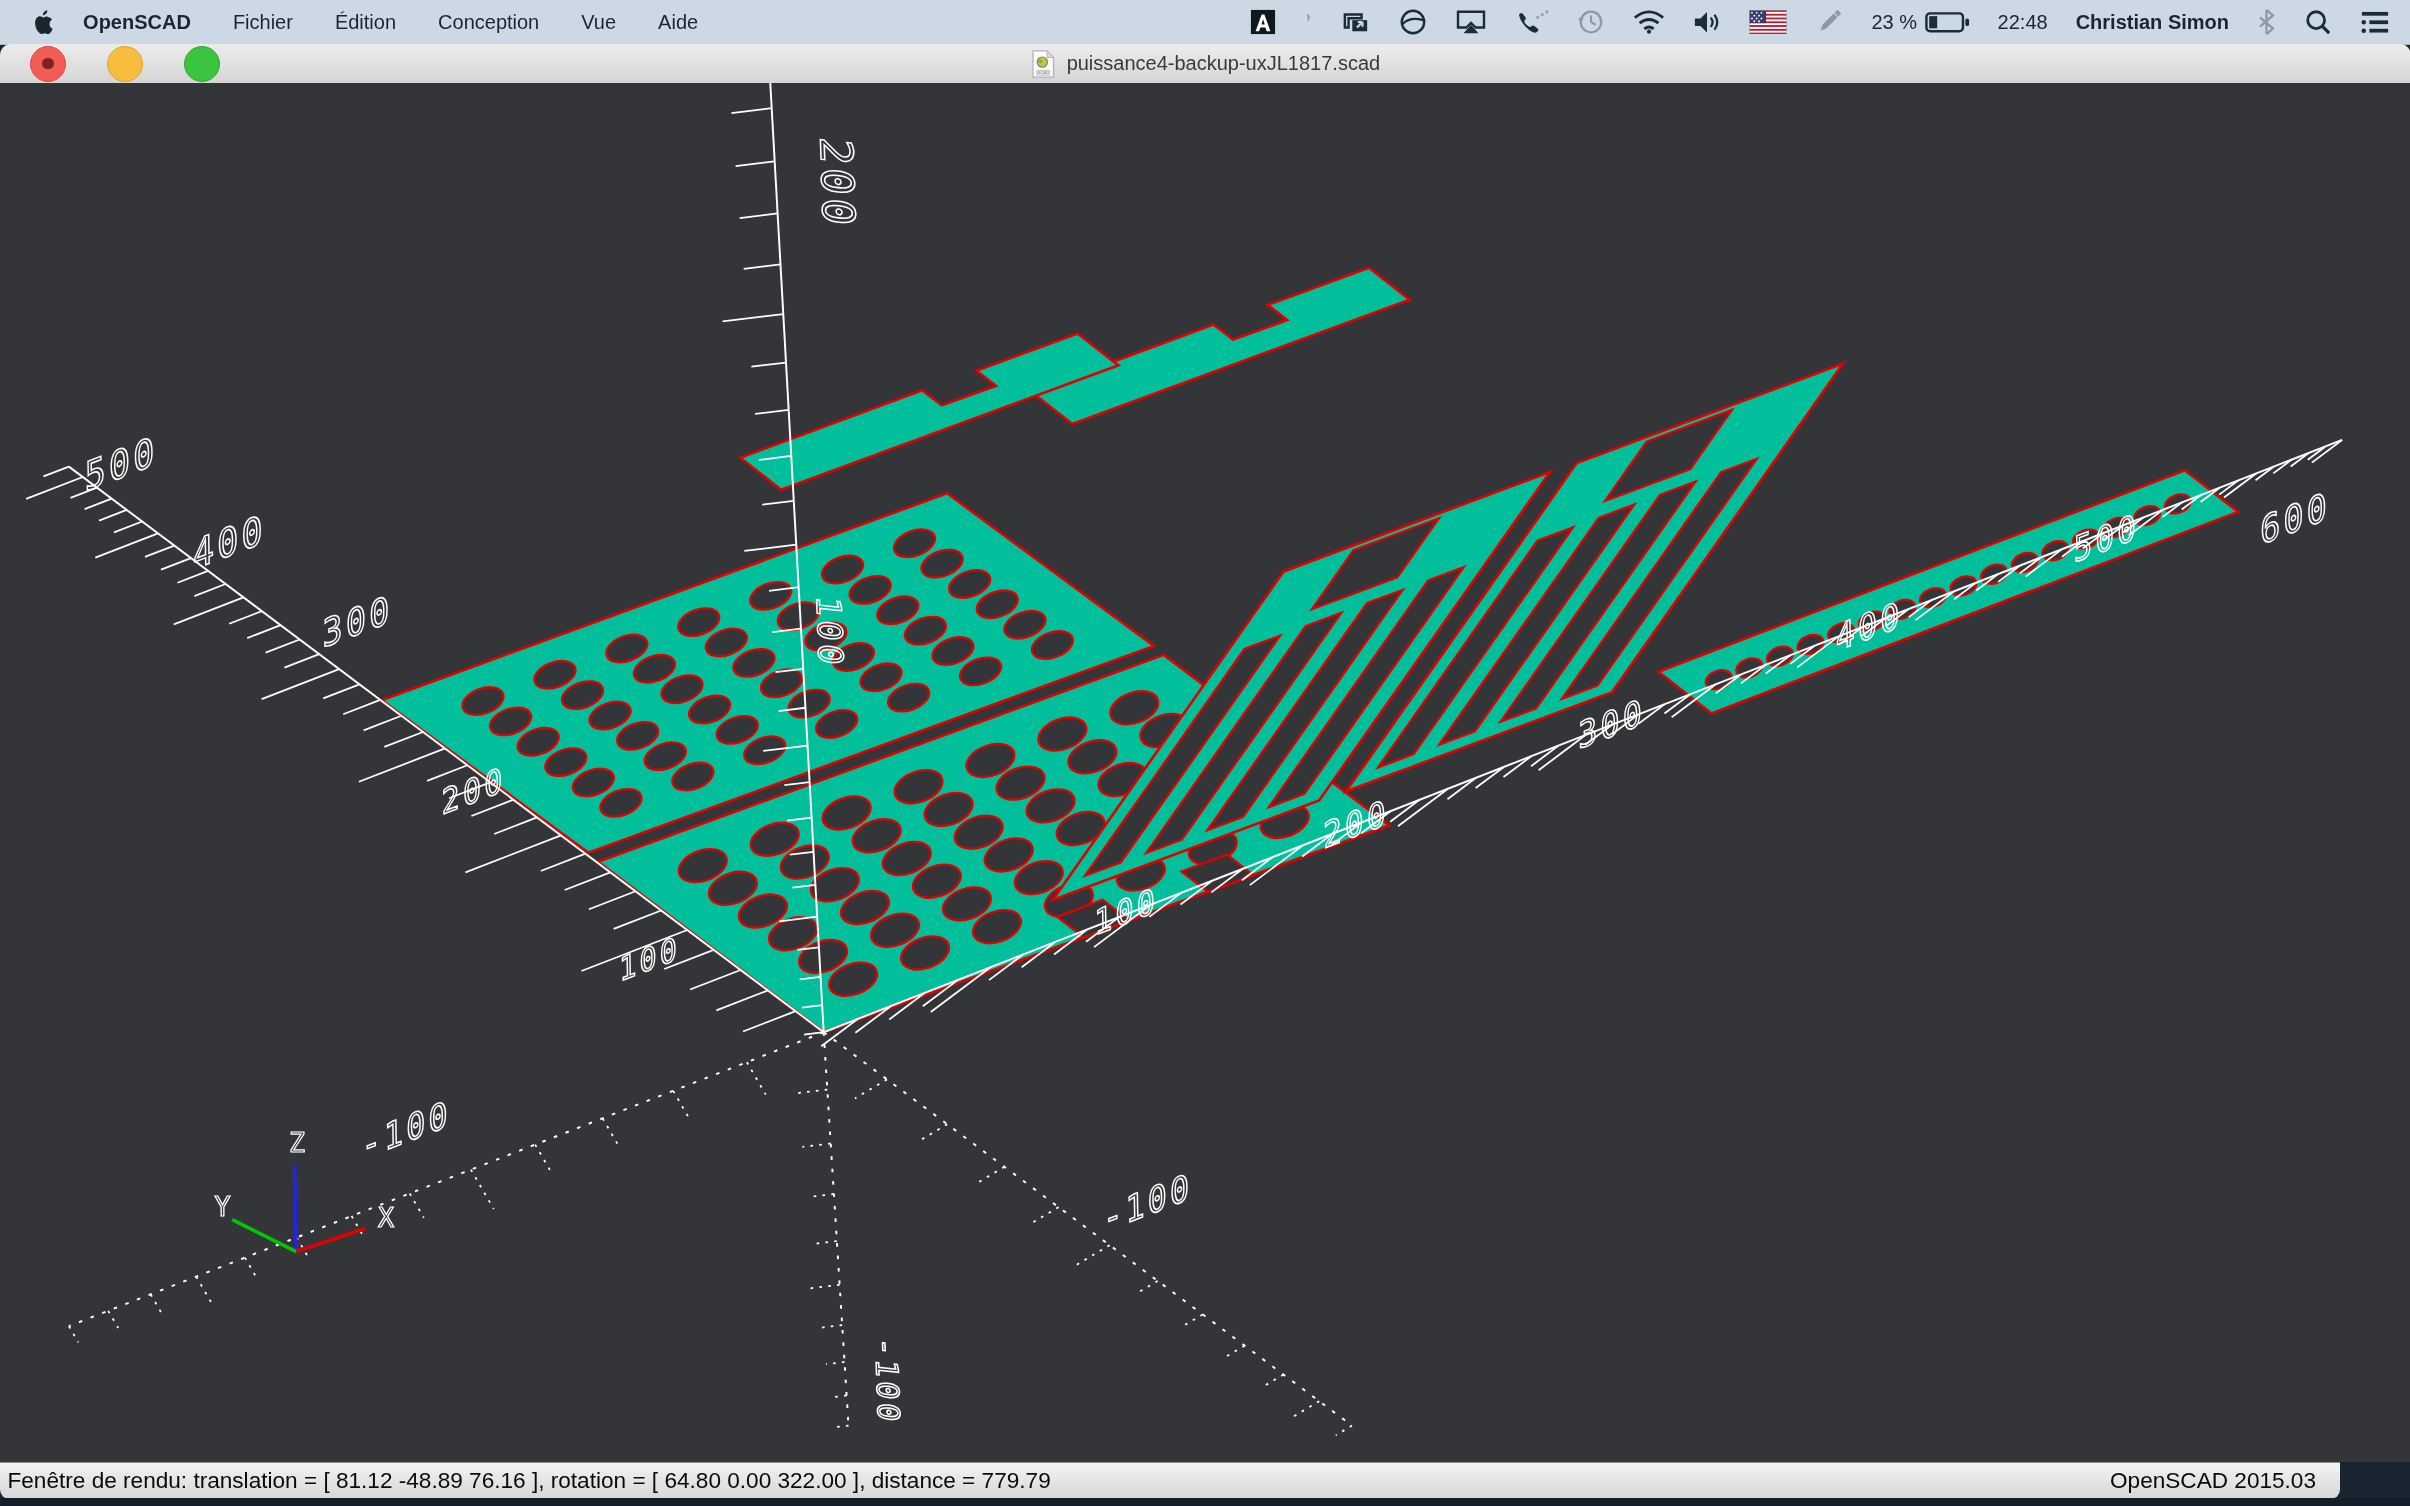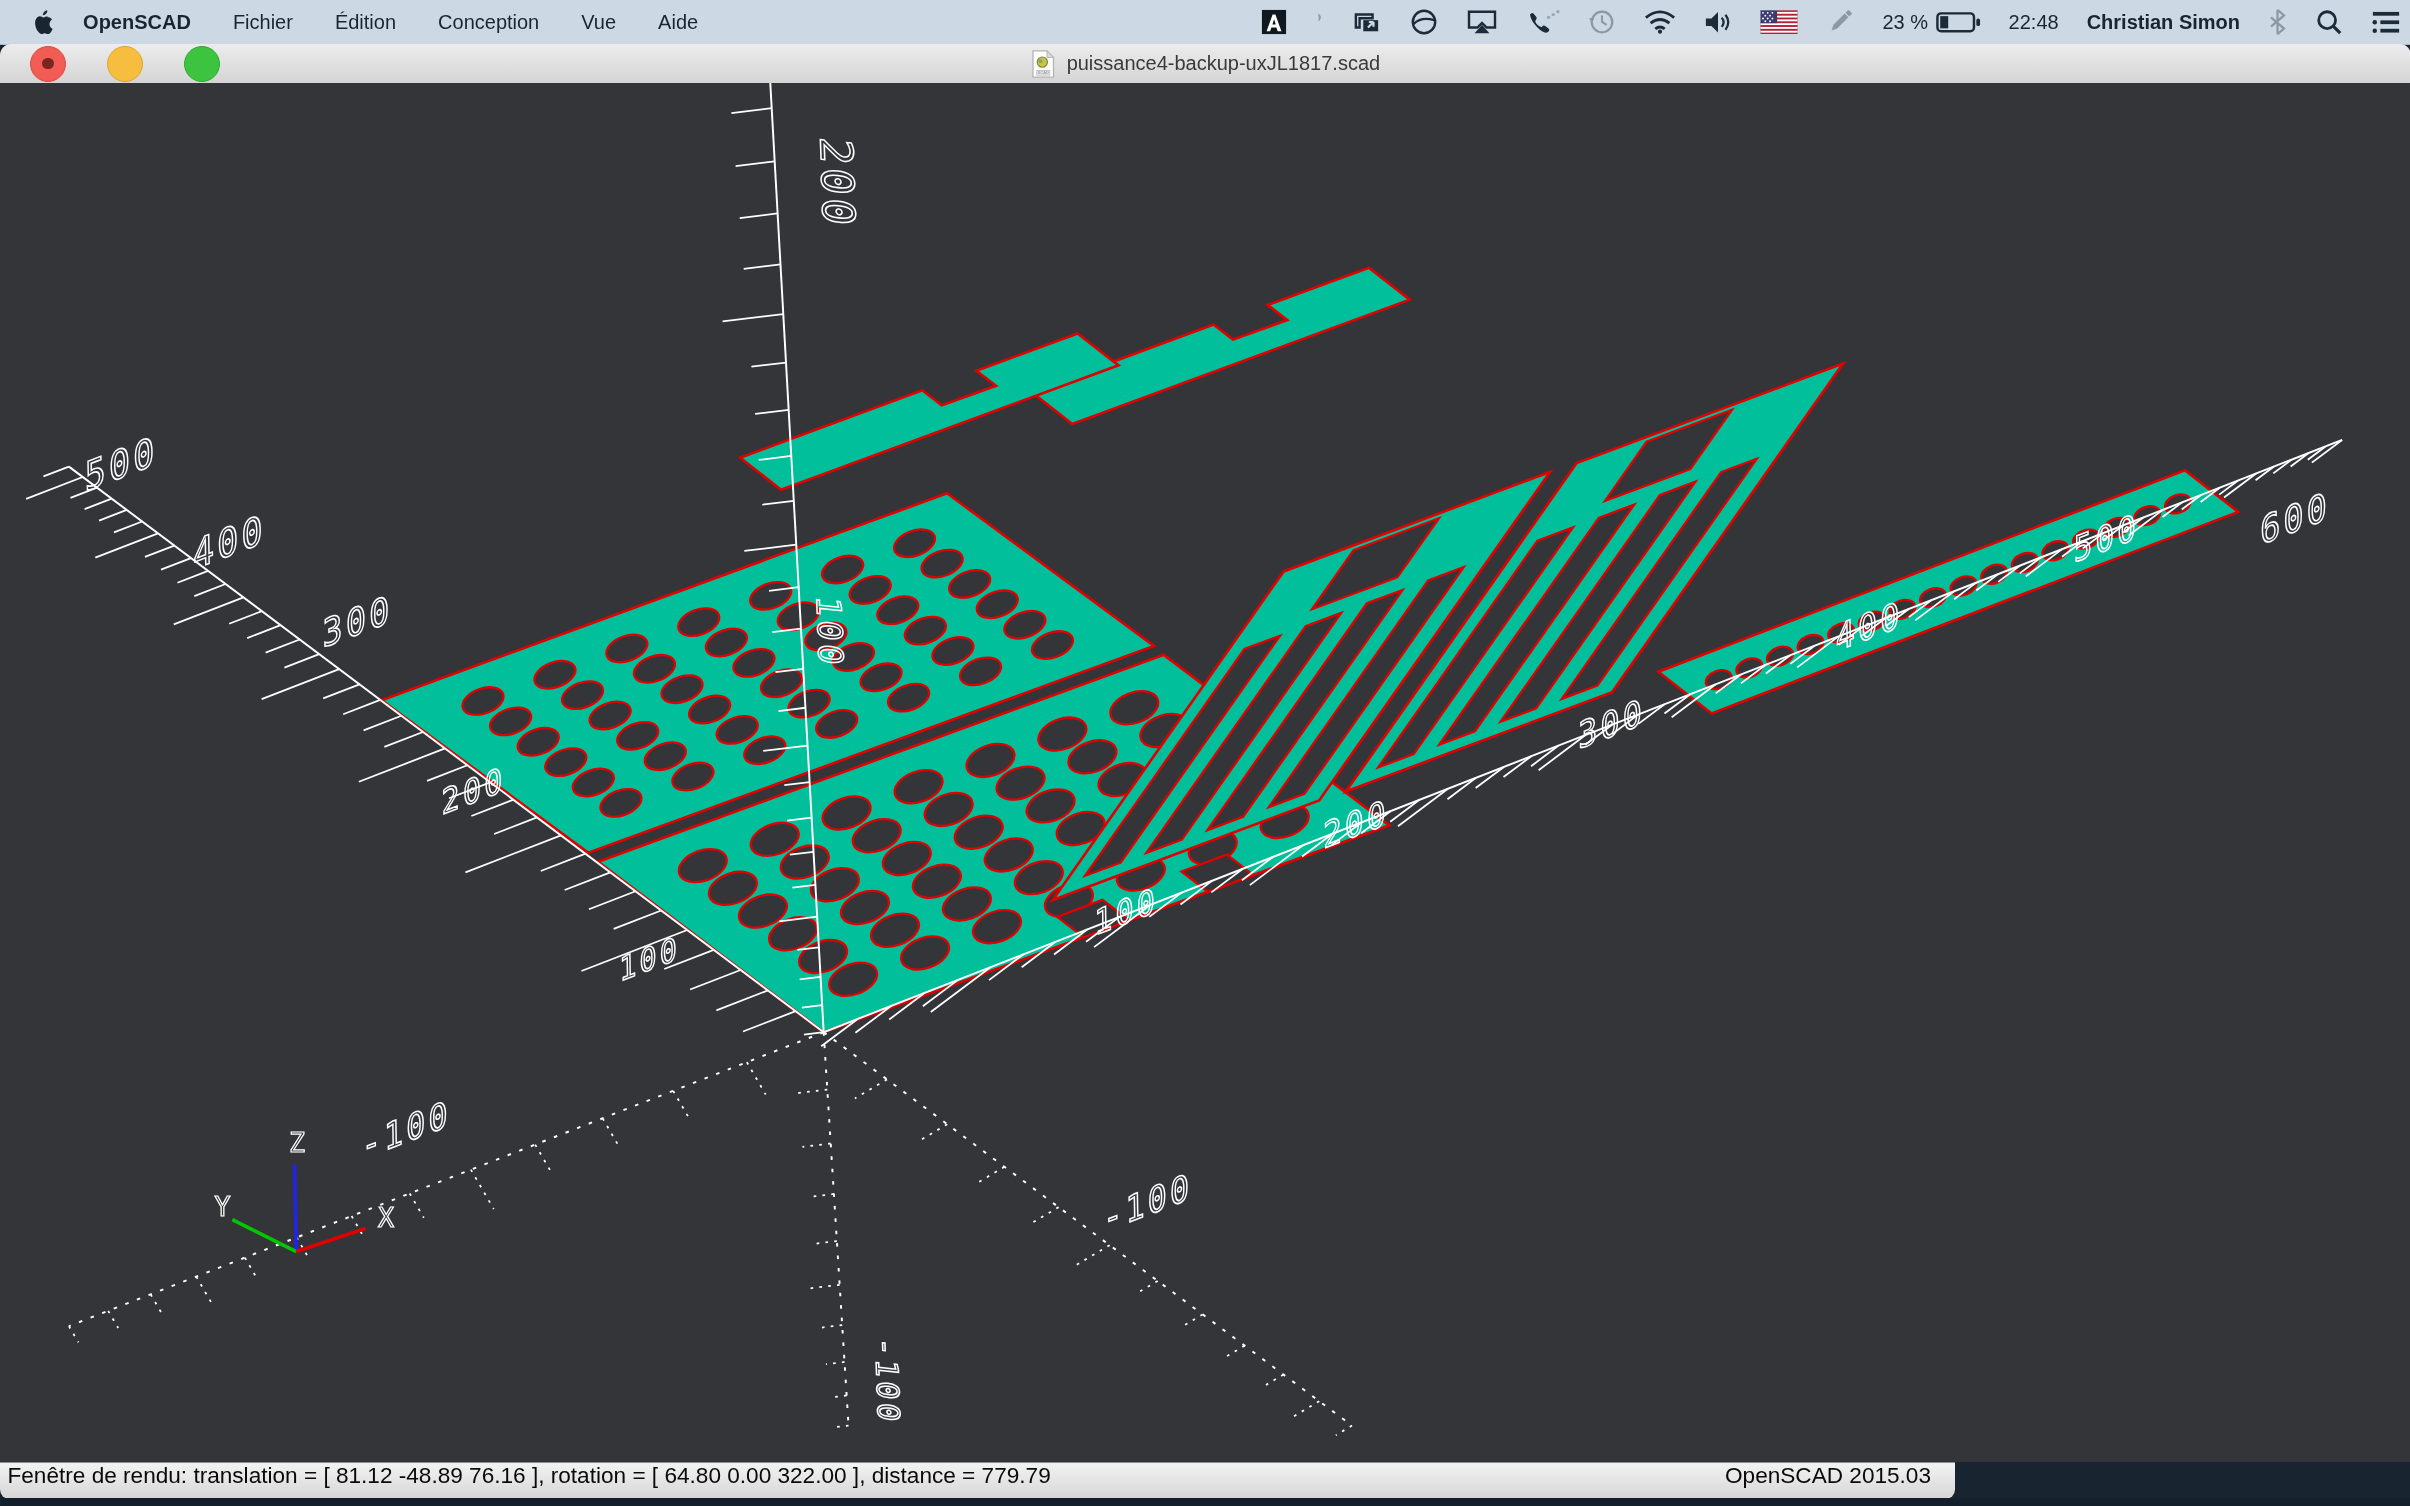--- a/index.html
+++ b/index.html
@@ -5,44 +5,44 @@
   html,body{margin:0;padding:0;width:2411px;height:1507px;overflow:hidden;background:#18242f;
     font-family:"Liberation Sans",sans-serif;-webkit-font-smoothing:antialiased;}
   
   .menubar{position:absolute;left:0;top:0;width:2411px;height:44px;background:#ccd9e5;
     border-bottom:0.9px solid #aebcc9;display:flex;align-items:center;color:#1a2530;font-size:20px;}
   .menubar .apple{margin:0 7.5px 0 32px;display:flex;align-items:center;}
   .menu-items{display:flex;align-items:center;gap:0;}
   .menu-item{padding:0 21px;height:52px;display:flex;align-items:center;white-space:nowrap;cursor:default;}
   .menu-item.bold{font-weight:bold;}
   .menubar .spacer{flex:1;}
-  .status-area{display:flex;align-items:center;gap:28px;padding-right:10px;}
+  .status-area{display:flex;align-items:center;gap:28px;padding-right:21px;}
   .status-icon{display:flex;align-items:center;justify-content:center;color:#1c2b39;}
   .status-icon.gray{color:#8c98a5;}
   .status-text{font-size:20px;color:#1a2530;white-space:nowrap;}
   .status-text.bold{font-weight:bold;}
   .battery-wrap{display:flex;align-items:center;gap:7.5px;}
   
   .titlebar{position:absolute;left:0;top:44px;width:2411px;height:39px;
     background:linear-gradient(#ececec,#d5d5d5);border-bottom:0.9px solid #a8a8a8;
     border-radius:11.3px 11.3px 0 0;display:flex;align-items:center;}
   .traffic{position:absolute;left:30px;top:0;height:39px;display:flex;align-items:center;gap:41px;}
   .light{width:34px;height:34px;border-radius:50%;position:relative;}
   .light.red{background:#f25c54;border:0.9px solid #dc4a42;}
   .light.red::after{content:"";position:absolute;left:11.3px;top:11.3px;width:11.3px;height:11.3px;border-radius:50%;background:#7b251f;}
   .light.yellow{background:#f6bd3f;border:0.9px solid #dfa433;}
   .light.green{background:#3cc440;border:0.9px solid #30a833;}
   .title-center{margin:16px auto;display:flex;align-items:center;gap:11.3px;font-size:20px;color:#3a3a3a;}
   
   .viewport{position:absolute;left:0;top:83px;width:2411px;height:1379px;background:#343539;}
   .viewport svg{display:block;}
   
-  .statusbar{position:absolute;left:0;top:1462px;width:1955px;height:36px;
+  .statusbar{position:absolute;left:0;top:1462px;width:2340px;height:36px;
     background:linear-gradient(#f3f3f3,#d6d6d6);border-top:0.9px solid #8e8e8e;
-    border-radius:0 0 9.4px 9.4px;display:flex;font-size:22.6px;color:#0a0a0a;}
+    border-radius:0 0 9.4px 9.4px;display:flex;align-items:center;font-size:22.6px;color:#0a0a0a;}
   .statusbar .left{padding-left:7.5px;white-space:nowrap;}
   .statusbar .right{margin-left:auto;padding-right:24px;white-space:nowrap;}
   .bottom-strip{position:absolute;left:0;top:1498px;width:2411px;height:8.5px;background:#131f2b;}
 </style>
 </head>
 <body>
 
 <div class="menubar">
   <span class="apple">
     <svg width="22.6" height="25.4" viewBox="0 0 24 27">

